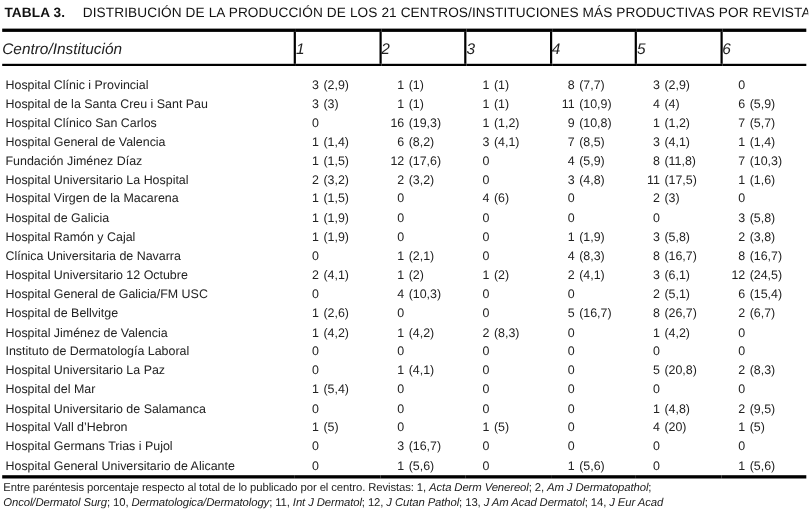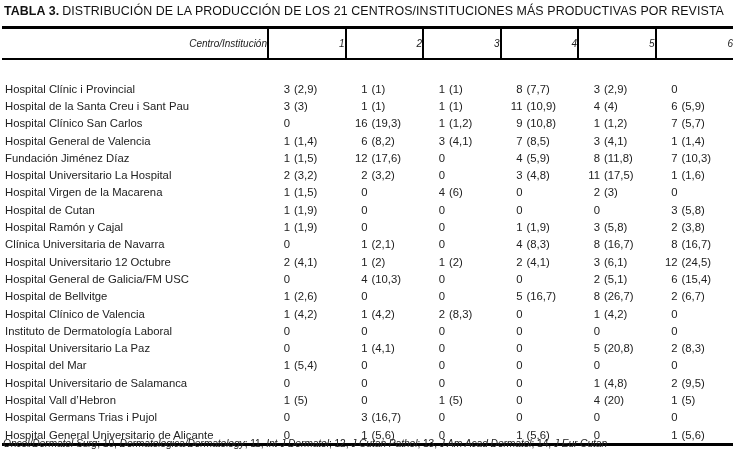--- a/index.html
+++ b/index.html
@@ -21,59 +21,59 @@
     top: 4px;
     left: 4px;
     width: 727px;
     font-size: 12.4px;
     letter-spacing: 0.1px;
     white-space: nowrap;
     color: #111;
   }
   .title .title-label {
     font-weight: bold;
-    margin-right: 3px;
+    margin-right: 16px;
   }
   table.tbl {
     position: absolute;
     top: 26px;
     left: 2px;
     width: 731px;
     border-collapse: collapse;
     table-layout: fixed;
     border-bottom: 3px solid #000;
   }
   thead th {
     border-top: 3px solid #000;
     border-bottom: 2.5px solid #000;
     height: 29px;
     font-style: italic;
     font-weight: normal;
-    font-size: 10px;
-    text-align: right;
+    font-size: 14px;
+    text-align: left;
     vertical-align: middle;
     color: #222;
     padding: 0;
   }
   thead th.jh {
     border-left: 2px solid #000;
   }
   tbody td {
     height: 17.3px;
     font-size: 11.3px;
     padding: 0;
     vertical-align: middle;
     color: #222;
     white-space: nowrap;
   }
   tbody td.c0 {
     padding-left: 3px;
   }
   tbody tr:first-child td {
-    padding-top: 20px;
+    padding-top: 9px;
   }
   td.cv .num {
     display: inline-block;
     width: 22px;
     text-align: right;
   }
   td.cv .pct {
     margin-left: 4px;
   }
   .footnote {
@@ -178,21 +178,21 @@
         <tr>
           <td class="c0">Hospital Virgen de la Macarena</td>
           <td class="cv"><span class="num">1</span><span class="pct">(1,5)</span></td>
           <td class="cv"><span class="num">0</span><span class="pct"></span></td>
           <td class="cv"><span class="num">4</span><span class="pct">(6)</span></td>
           <td class="cv"><span class="num">0</span><span class="pct"></span></td>
           <td class="cv"><span class="num">2</span><span class="pct">(3)</span></td>
           <td class="cv"><span class="num">0</span><span class="pct"></span></td>
         </tr>
         <tr>
-          <td class="c0">Hospital de Cutan</td>
+          <td class="c0">Hospital de Galicia</td>
           <td class="cv"><span class="num">1</span><span class="pct">(1,9)</span></td>
           <td class="cv"><span class="num">0</span><span class="pct"></span></td>
           <td class="cv"><span class="num">0</span><span class="pct"></span></td>
           <td class="cv"><span class="num">0</span><span class="pct"></span></td>
           <td class="cv"><span class="num">0</span><span class="pct"></span></td>
           <td class="cv"><span class="num">3</span><span class="pct">(5,8)</span></td>
         </tr>
         <tr>
           <td class="c0">Hospital Ramón y Cajal</td>
           <td class="cv"><span class="num">1</span><span class="pct">(1,9)</span></td>
@@ -232,21 +232,21 @@
         <tr>
           <td class="c0">Hospital de Bellvitge</td>
           <td class="cv"><span class="num">1</span><span class="pct">(2,6)</span></td>
           <td class="cv"><span class="num">0</span><span class="pct"></span></td>
           <td class="cv"><span class="num">0</span><span class="pct"></span></td>
           <td class="cv"><span class="num">5</span><span class="pct">(16,7)</span></td>
           <td class="cv"><span class="num">8</span><span class="pct">(26,7)</span></td>
           <td class="cv"><span class="num">2</span><span class="pct">(6,7)</span></td>
         </tr>
         <tr>
-          <td class="c0">Hospital Clínico de Valencia</td>
+          <td class="c0">Hospital Jiménez de Valencia</td>
           <td class="cv"><span class="num">1</span><span class="pct">(4,2)</span></td>
           <td class="cv"><span class="num">1</span><span class="pct">(4,2)</span></td>
           <td class="cv"><span class="num">2</span><span class="pct">(8,3)</span></td>
           <td class="cv"><span class="num">0</span><span class="pct"></span></td>
           <td class="cv"><span class="num">1</span><span class="pct">(4,2)</span></td>
           <td class="cv"><span class="num">0</span><span class="pct"></span></td>
         </tr>
         <tr>
           <td class="c0">Instituto de Dermatología Laboral</td>
           <td class="cv"><span class="num">0</span><span class="pct"></span></td>
@@ -307,16 +307,17 @@
           <td class="cv"><span class="num">1</span><span class="pct">(5,6)</span></td>
           <td class="cv"><span class="num">0</span><span class="pct"></span></td>
           <td class="cv"><span class="num">1</span><span class="pct">(5,6)</span></td>
           <td class="cv"><span class="num">0</span><span class="pct"></span></td>
           <td class="cv"><span class="num">1</span><span class="pct">(5,6)</span></td>
         </tr>
       </tbody>
   </table>
 
   <div class="footnote" id="footnote">
-      <div class="fn-line"><span class="it">Oncol/Dermatol Surg</span><span>; 10, </span><span class="it">Dermatologica/Dermatology</span><span>; 11, </span><span class="it">Int J Dermatol</span><span>; 12, </span><span class="it">J Cutan Pathol</span><span>; 13, </span><span class="it">J Am Acad Dermatol</span><span>; 14, </span><span class="it">J Eur Cutan</span></div>
+      <div class="fn-line"><span>Entre paréntesis porcentaje respecto al total de lo publicado por el centro. Revistas: 1, </span><span class="it">Acta Derm Venereol</span><span>; 2, </span><span class="it">Am J Dermatopathol</span><span>;</span></div>
+      <div class="fn-line"><span class="it">Oncol/Dermatol Surg</span><span>; 10, </span><span class="it">Dermatologica/Dermatology</span><span>; 11, </span><span class="it">Int J Dermatol</span><span>; 12, </span><span class="it">J Cutan Pathol</span><span>; 13, </span><span class="it">J Am Acad Dermatol</span><span>; 14, </span><span class="it">J Eur Acad</span></div>
     </div>
 
 </div>
 
 </body></html>

